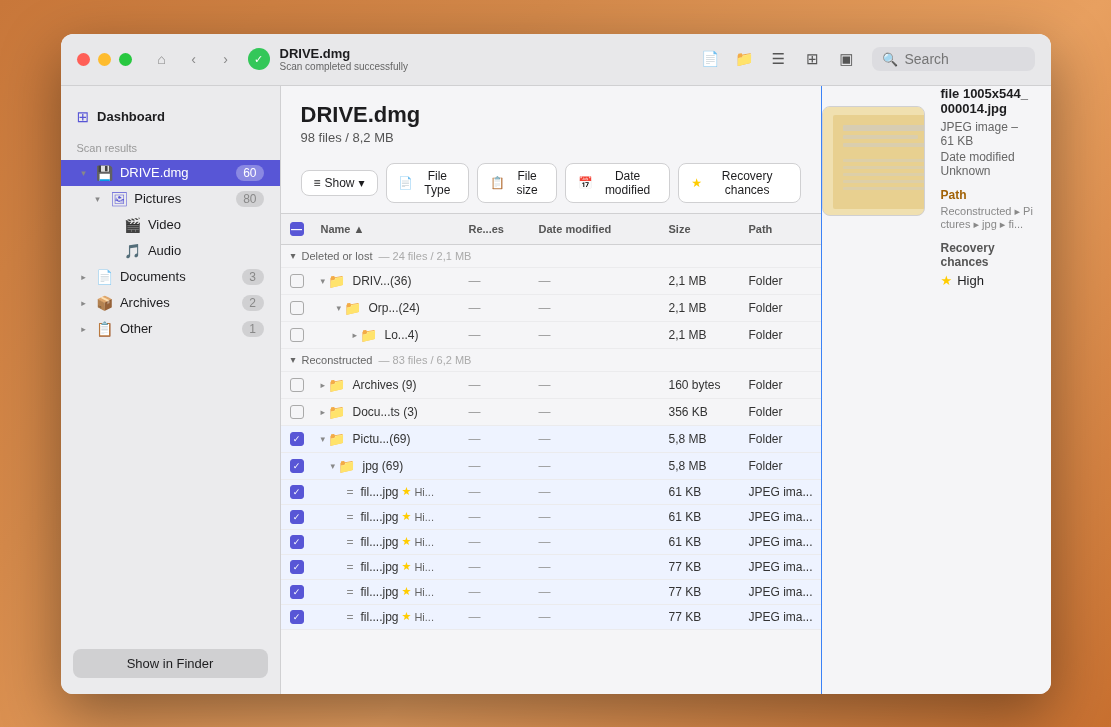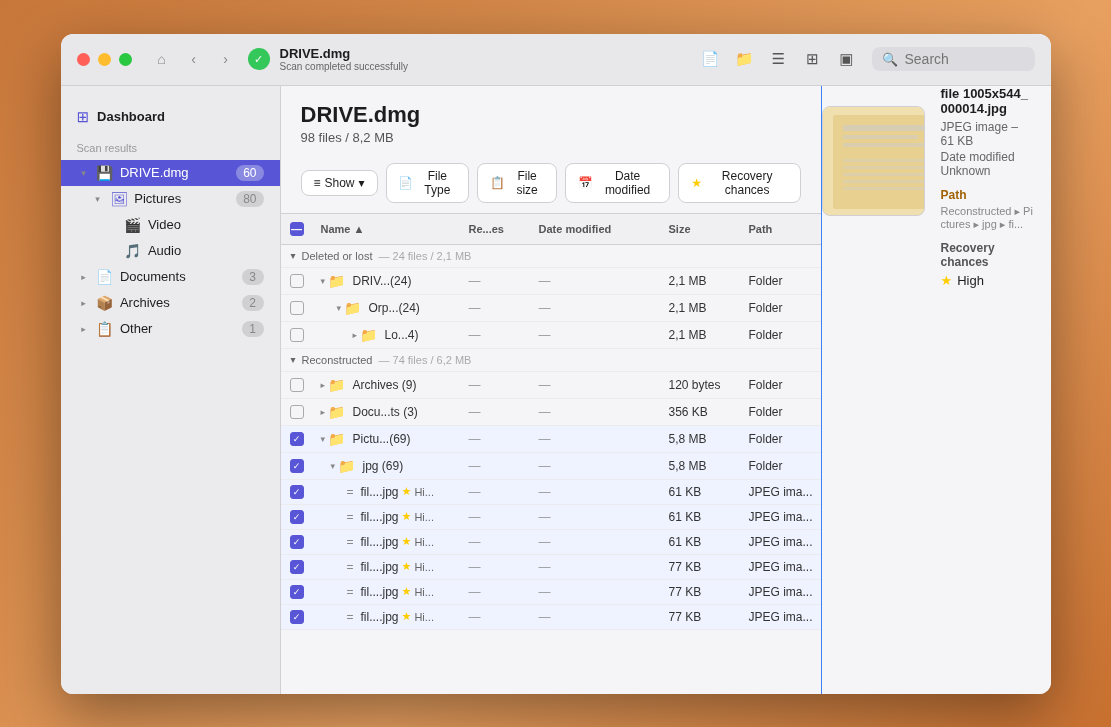--- a/index.html
+++ b/index.html
@@ -551,20 +551,21 @@
       </div>
 
       <div class="sidebar-item">
         <span class="sidebar-expand">▸</span>
         <span class="sidebar-icon">📋</span>
         <span class="sidebar-item-label">Other</span>
         <span class="sidebar-item-count">1</span>
       </div>
 
       <div style="flex:1"></div>
+      <button class="show-in-finder-btn">Show in Finder</button>
     </div>
 
     <div class="file-browser">
       <div class="file-browser-header">
         <div class="file-browser-title">DRIVE.dmg</div>
         <div class="file-browser-subtitle">98 files / 8,2 MB</div>
       </div>
       <div class="filter-bar">
         <button class="filter-btn show-btn">
           <span>≡</span>
@@ -619,21 +620,21 @@
           <span style="color:#aaa;">— 24 files / 2,1 MB</span>
         </div>
 
         <div class="table-row">
           <div class="td">
             <div class="checkbox"></div>
           </div>
           <div class="td name-cell">
             <span class="row-expand">▾</span>
             <span class="folder-icon">📁</span>
-            <span>DRIV...(24)</span>
+            <span>DRIV...(36)</span>
           </div>
           <div class="td gray">—</div>
           <div class="td gray">—</div>
           <div class="td">2,1 MB</div>
           <div class="td">Folder</div>
         </div>
 
         <div class="table-row">
           <div class="td">
             <div class="checkbox"></div>
@@ -660,35 +661,35 @@
           </div>
           <div class="td gray">—</div>
           <div class="td gray">—</div>
           <div class="td">2,1 MB</div>
           <div class="td">Folder</div>
         </div>
 
         <div class="group-header">
           <span class="expand">▾</span>
           <span>Reconstructed</span>
-          <span style="color:#aaa;">— 74 files / 6,2 MB</span>
+          <span style="color:#aaa;">— 83 files / 6,2 MB</span>
         </div>
 
         <div class="table-row">
           <div class="td">
             <div class="checkbox"></div>
           </div>
           <div class="td name-cell">
             <span class="row-expand">▸</span>
             <span class="folder-icon">📁</span>
             <span>Archives (9)</span>
           </div>
           <div class="td gray">—</div>
           <div class="td gray">—</div>
-          <div class="td">120 bytes</div>
+          <div class="td">160 bytes</div>
           <div class="td">Folder</div>
         </div>
 
         <div class="table-row">
           <div class="td">
             <div class="checkbox"></div>
           </div>
           <div class="td name-cell">
             <span class="row-expand">▸</span>
             <span class="folder-icon">📁</span>

